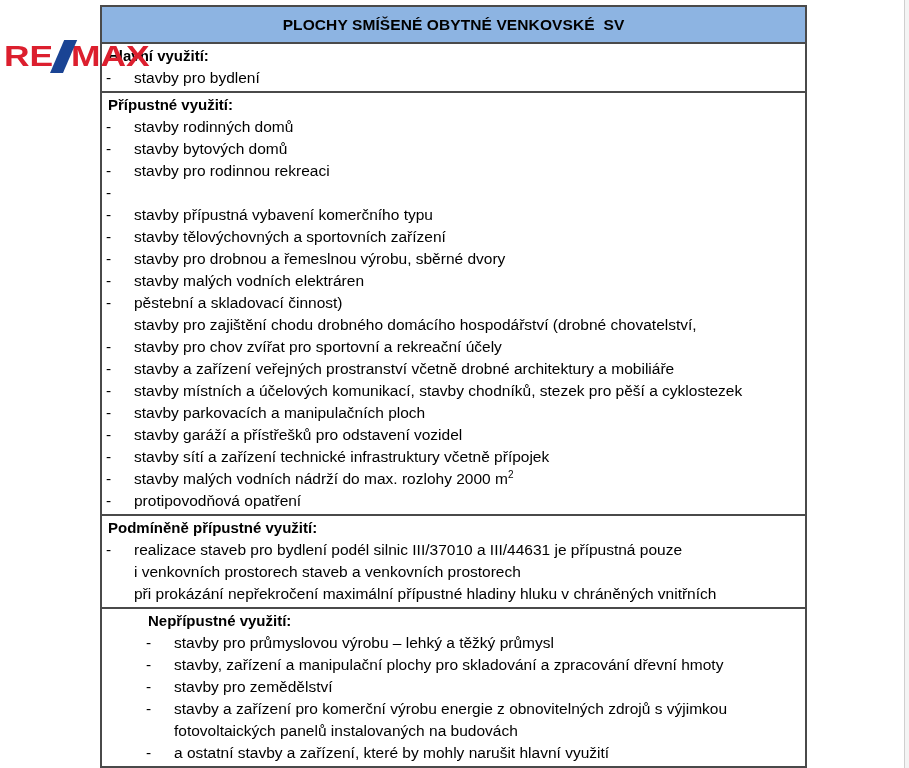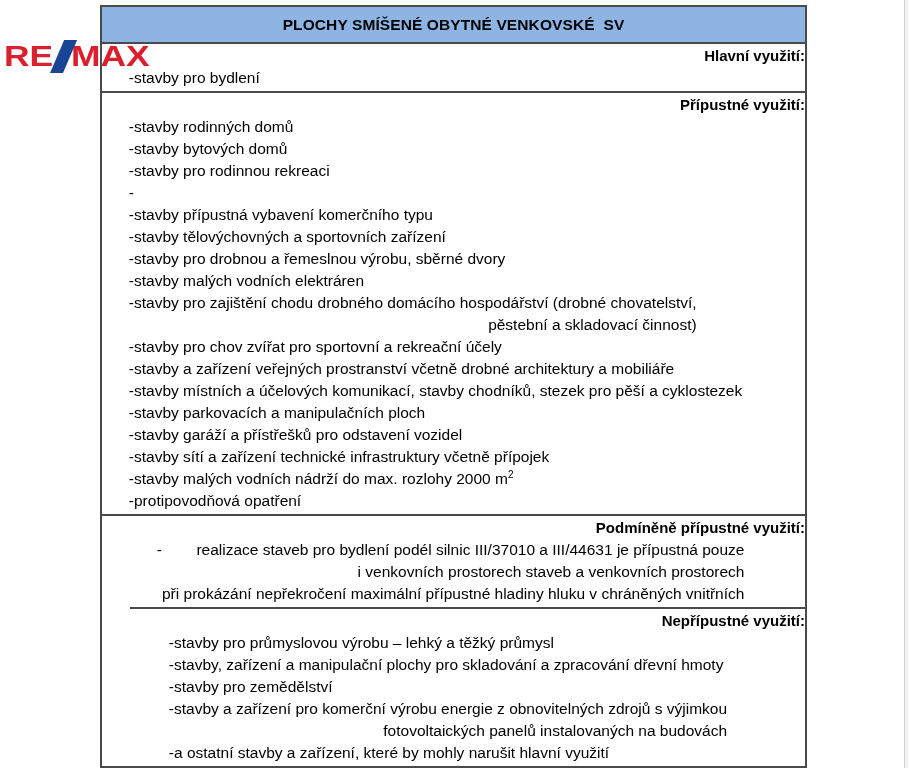--- a/index.html
+++ b/index.html
@@ -44,21 +44,21 @@
   .remax-slash {
     display:inline-block; width:11px; height:33px; margin:0 1px 0 3px;
     transform:skewX(-20deg); position:relative; top:0px;
   }
 </style>
 </head>
 <body>
 
 <div class="canvas">
 
-  <div class="doc-table" style="border-color: rgb(74, 74, 74); text-align: right;">
+  <div class="doc-table" style="border-color: rgb(74, 74, 74);">
     <div class="table-header" style="background: rgb(141, 180, 226);">
       <span class="title-text">PLOCHY SMÍŠENÉ OBYTNÉ VENKOVSKÉ  SV</span>
     </div>
     <div id="sections">
         <div class="section" style="border-bottom-color: rgb(74, 74, 74);">
           <div class="section-heading">Hlavní využití:</div>
           <div class="item">
             <span class="dash">-</span>
             <span class="item-text">stavby pro bydlení</span>
           </div>
@@ -92,22 +92,22 @@
             <span class="dash">-</span>
             <span class="item-text">stavby pro drobnou a řemeslnou výrobu, sběrné dvory</span>
           </div>
           <div class="item">
             <span class="dash">-</span>
             <span class="item-text">stavby malých vodních elektráren</span>
           </div>
           <div class="item">
             <span class="dash">-</span>
             <span class="item-text">
+              <div class="line">pěstební a skladovací činnost)</div>
               <div class="line">stavby pro zajištění chodu drobného domácího hospodářství (drobné chovatelství,</div>
-              <div class="line">pěstební a skladovací činnost)</div>
             </span>
           </div>
           <div class="item">
             <span class="dash">-</span>
             <span class="item-text">stavby pro chov zvířat pro sportovní a rekreační účely</span>
           </div>
           <div class="item">
             <span class="dash">-</span>
             <span class="item-text">stavby a zařízení veřejných prostranství včetně drobné architektury a mobiliáře</span>
           </div>
@@ -129,21 +129,21 @@
           </div>
           <div class="item">
             <span class="dash">-</span>
             <span class="item-text">stavby malých vodních nádrží do max. rozlohy 2000 m<sup>2</sup></span>
           </div>
           <div class="item">
             <span class="dash">-</span>
             <span class="item-text">protipovodňová opatření</span>
           </div>
         </div>
-        <div class="section" style="border-bottom-color: rgb(74, 74, 74); margin-left: 28px;">
+        <div class="section" style="border-bottom-color: rgb(74, 74, 74);">
           <div class="section-heading">Podmíněně přípustné využití:</div>
           <div class="item">
             <span class="dash">-</span>
             <span class="item-text">
               <div class="line">realizace staveb pro bydlení podél silnic III/37010 a III/44631 je přípustná pouze</div>
               <div class="line">i venkovních prostorech staveb a venkovních prostorech</div>
               <div class="line">při prokázání nepřekročení maximální přípustné hladiny hluku v chráněných vnitřních</div>
             </span>
           </div>
         </div>

